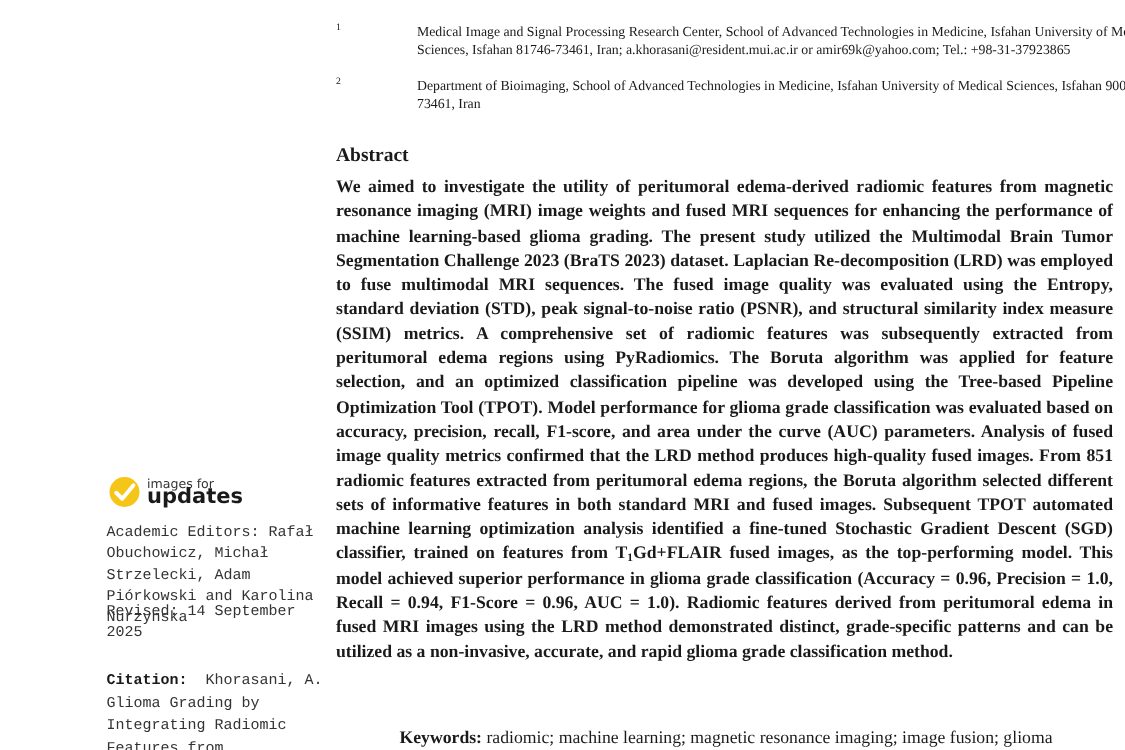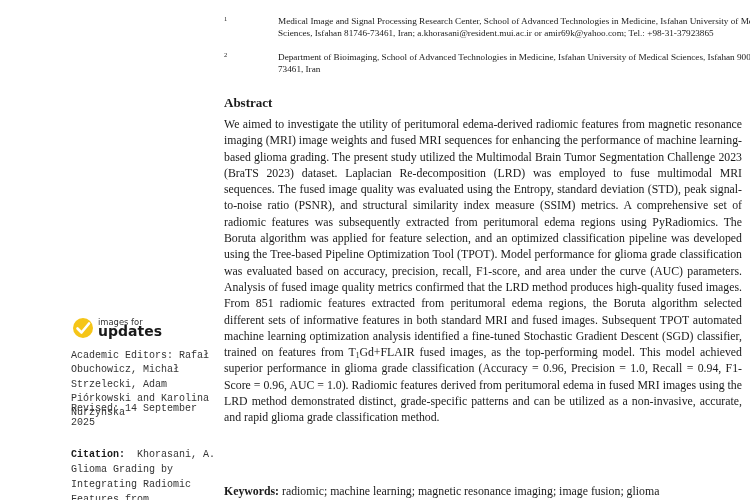--- a/index.html
+++ b/index.html
@@ -3,23 +3,23 @@
 <meta charset="utf-8">
 <style>
   html, body { margin:0; padding:0; background:#ffffff; }
   body { width:750px; height:500px; overflow:hidden; position:relative; font-family:"DejaVu Serif", "Liberation Serif", serif; color:#1a1a1a; }
   .aff { position:absolute; left:224px; width:520px; font-size:9.2px; line-height:12.2px; font-family:"Liberation Serif", serif; }
   .aff .num { position:absolute; left:0; top:-2px; font-size:6.5px; }
   .aff .txt { position:absolute; left:14px; width:500px;margin-left:40px; }
   #aff1 { top:15px; }
   #aff2 { top:51px; }
   .abs-title { position:absolute; left:224px; top:95px; font-family:"Liberation Serif", serif; font-weight:bold; font-size:13px; }
-  .abs-body { position:absolute; left:224px; top:116px; width:518px; font-family:"Liberation Serif", serif; font-size:11.8px; line-height:16.3px; text-align:justify; letter-spacing:0px; }
+  .abs-body { position:absolute; left:224px; top:116px; width:518px; font-family:"Liberation Serif", serif; font-size:11.8px; line-height:16.3px; text-align:justify; letter-spacing:0px;font-weight:bold; }
   .abs-body sub { font-size:7.5px; vertical-align:-2px; line-height:0; }
-  .keywords { position:absolute; left:224px; top:484px; width:520px; font-family:"Liberation Serif", serif; font-size:11.8px; white-space:nowrap; }
+  .keywords { position:absolute; left:224px; top:484px; width:520px; font-family:"Liberation Serif", serif; font-size:11.8px; white-space:nowrap;text-align:center; }
   .keywords b { font-weight:bold; }
   .side { position:absolute; left:71px; width:150px; font-family:Liberation Mono, monospace; font-size:10px; color:#333; }
   .cfu { position:absolute; left:72px; top:316px; width:120px; height:26px; }
   .cfu-icon { position:absolute; left:0; top:1px; width:22px; height:22px; }
   .cfu-t1 { position:absolute; left:26px; top:1px; font-family:"DejaVu Sans", sans-serif; font-size:8.4px; color:#333; line-height:10px; }
   .cfu-t2 { position:absolute; left:26px; top:10px; font-family:"DejaVu Sans", sans-serif; font-size:14px; font-weight:bold; color:#1a1a1a; line-height:11px; }
   #editors { top:349px; line-height:14.3px; }
   #dates { top:402px; line-height:14.3px; }
   #citation { top:447px; line-height:15px; }
   #citation b { color:#1a1a1a; }

